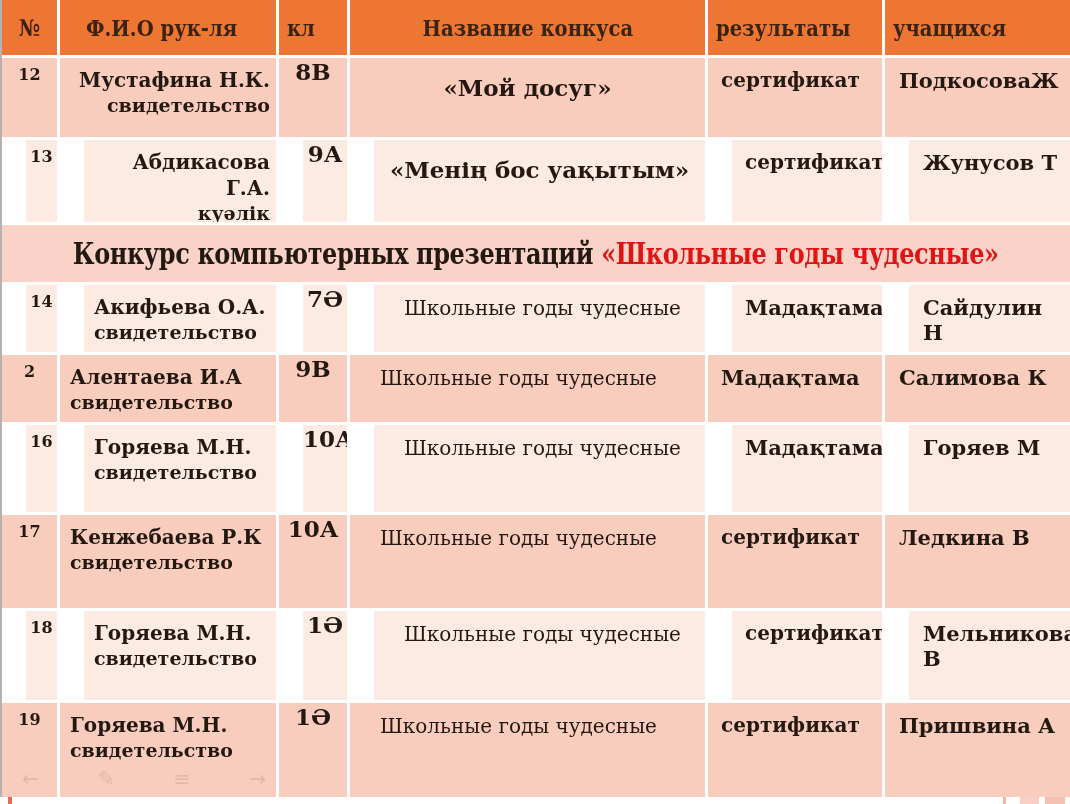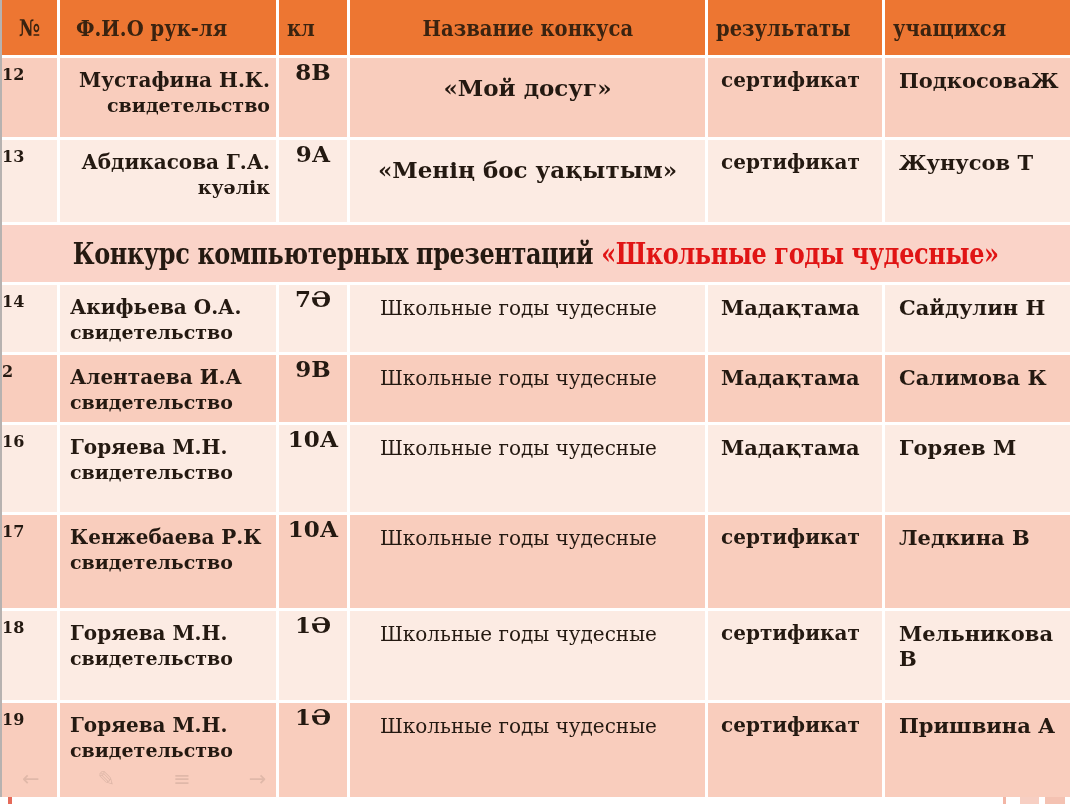--- a/index.html
+++ b/index.html
@@ -21,28 +21,28 @@
   .hcell{
     background:var(--header-bg,#ED7632);
     color:var(--header-text,#3A2310);
     display:flex;align-items:center;
     font-weight:bold;font-size:23px;
     overflow:hidden;white-space:nowrap;
   }
   .hcell .cond{display:inline-block;transform:scaleX(.85);transform-origin:left center;}
   .hcell.center{justify-content:center;}
   .hcell.center .cond{transform-origin:center center;}
-  .hcell.padL{padding-left:16px;}
+  .hcell.padL{padding-left:26px;}
   .hcell.padS{padding-left:8px;}
 
   .cell{overflow:hidden;}
   .bg-dark{background:var(--row-dark,#F9CDBD);}
-  .bg-light{background:var(--row-light,#FCEBE3);}
+  .bg-light{background:var(--row-light,#FCEBE3);margin-left:24px;}
 
-  .c-num{font-size:16px;font-weight:bold;padding-top:7px;}
+  .c-num{font-size:16px;font-weight:bold;text-align:center;padding-top:7px;}
   .c-leader{padding:9px 6px 0 10px;font-weight:bold;font-size:20px;line-height:1.3;}
   .c-leader .doc{font-size:19px;}
   .c-leader.emph{text-align:right;}
   .c-class{font-weight:bold;font-size:23px;text-align:center;}
   .c-contest{font-size:20px;font-weight:400;padding:11px 4px 0 30px;}
   .c-contest.emph{font-weight:bold;font-size:23px;text-align:center;padding-left:4px;padding-top:16px;}
   .c-result{font-weight:bold;font-size:20px;padding:10px 2px 0 13px;}
   .c-result.big{font-size:21px;}
   .c-student{font-weight:bold;font-size:21px;padding:10px 2px 0 14px;}
 

